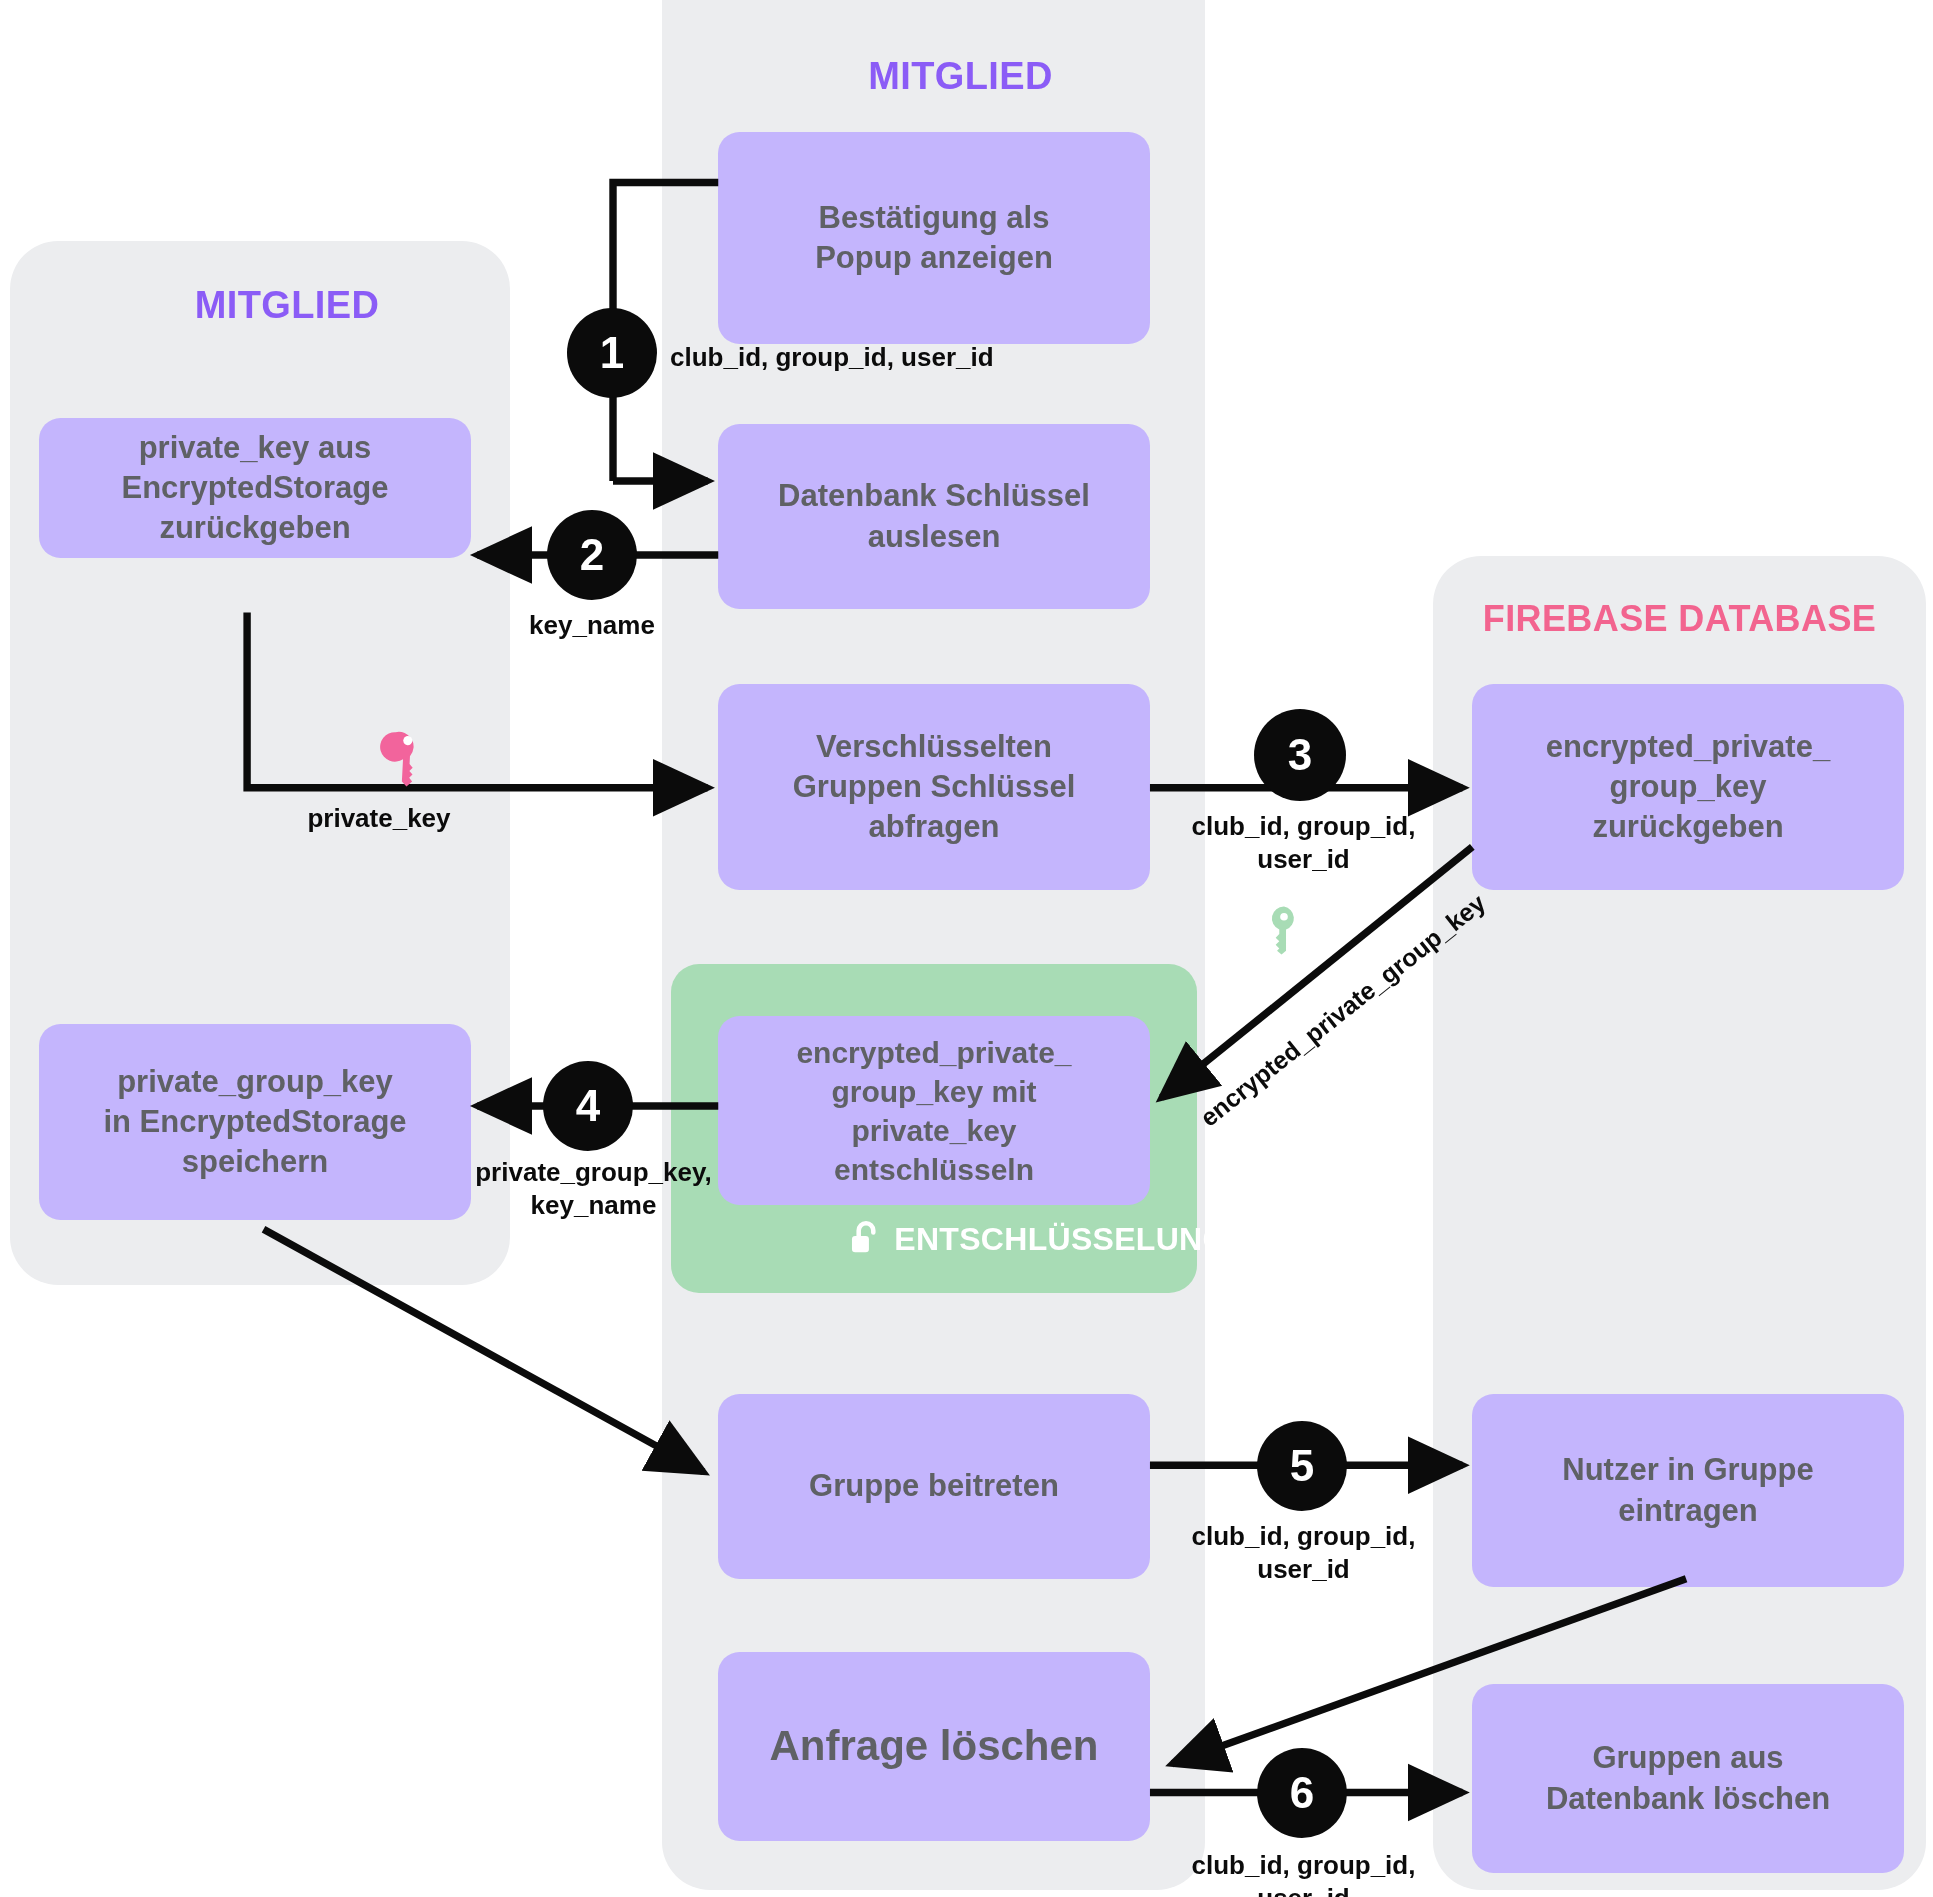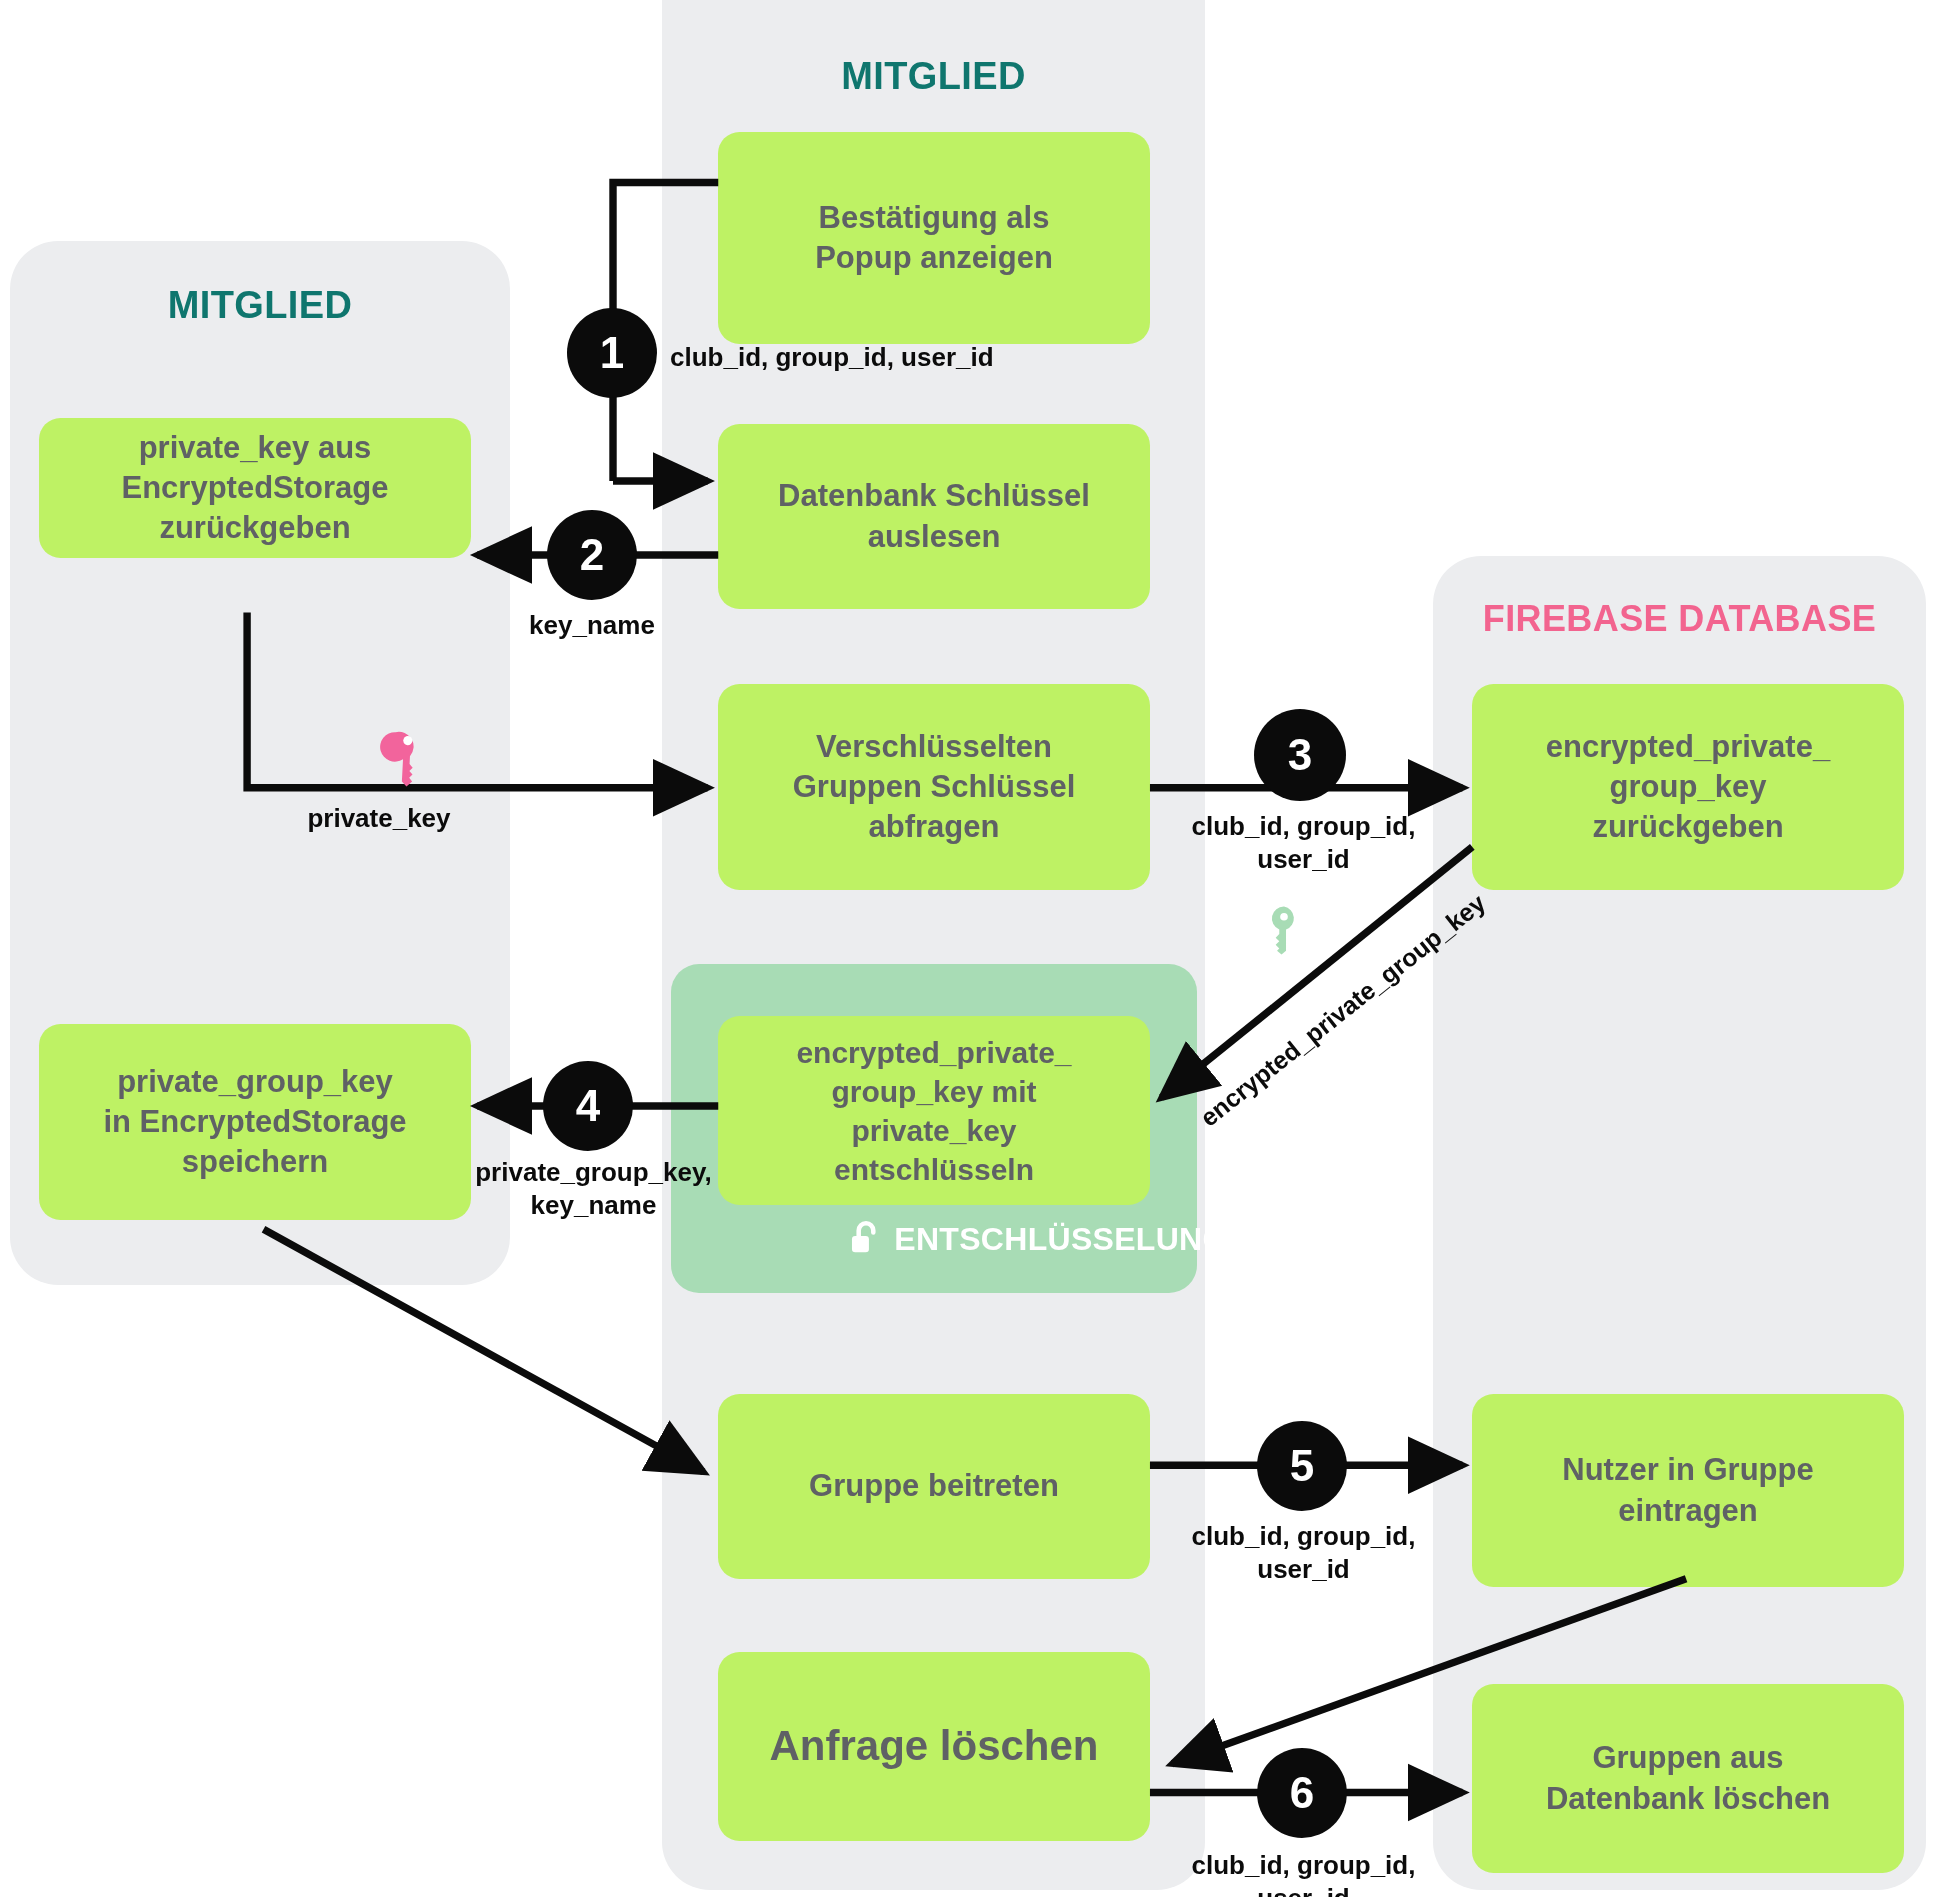--- a/index.html
+++ b/index.html
@@ -25,27 +25,27 @@
     border-radius: 48px;
   }
   .lane-title {
     position: absolute;
     width: 100%;
     text-align: center;
     font-weight: bold;
     letter-spacing: 0.4px;
     line-height: 1.32;
   }
-  .lane-title.blue  { color: #0f766e; }
+  .lane-title.blue  { color: #8b5cf6; padding-left: 27px; }
   .lane-title.pink  { color: #f2648f; }
 
   
   .box {
     position: absolute;
-    background: #bef264;
+    background: #c4b5fd;
     border-radius: 21.4px;
     display: flex;
     align-items: center;
     justify-content: center;
     text-align: center;
     color: #5f6165;
     font-weight: bold;
     line-height: 1.30;
     padding: 6.6px 15px;
     box-sizing: border-box;

